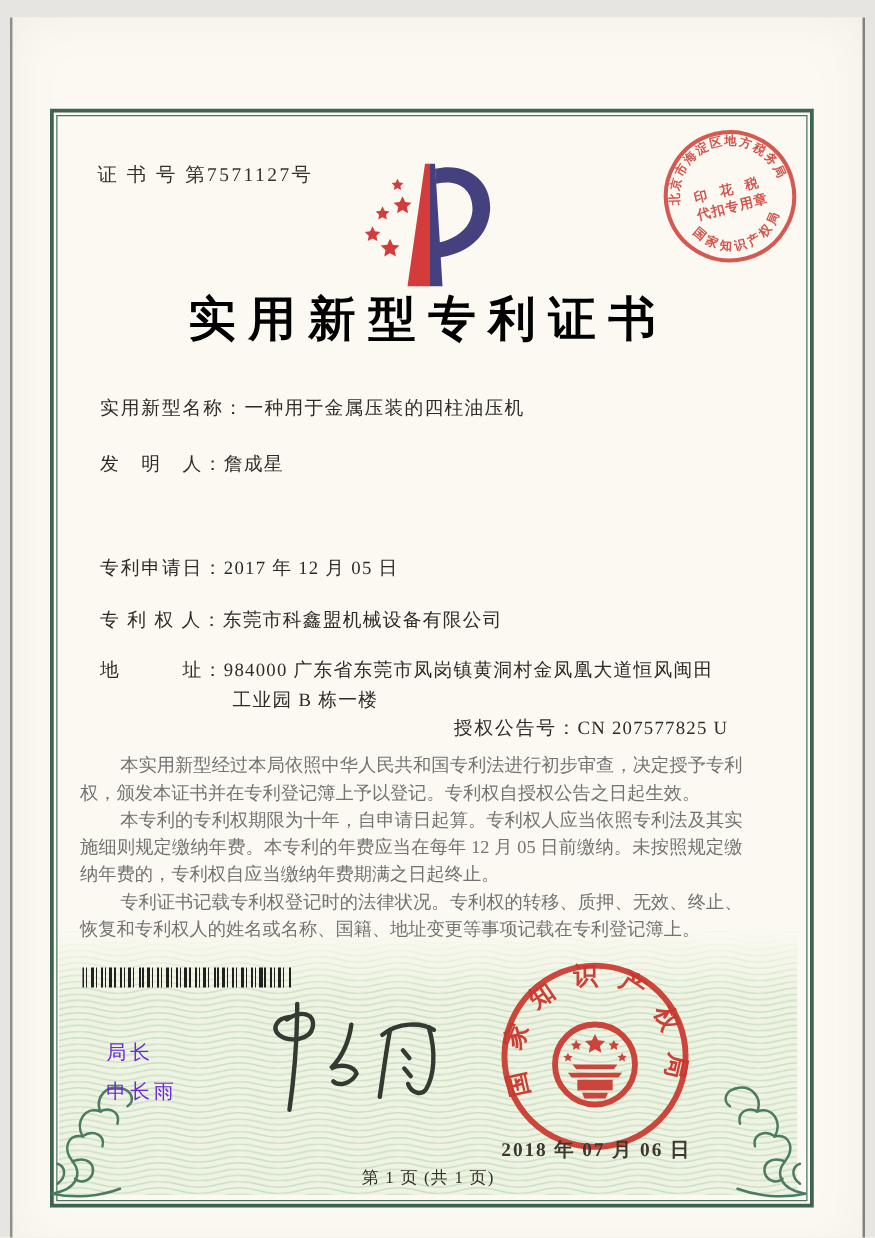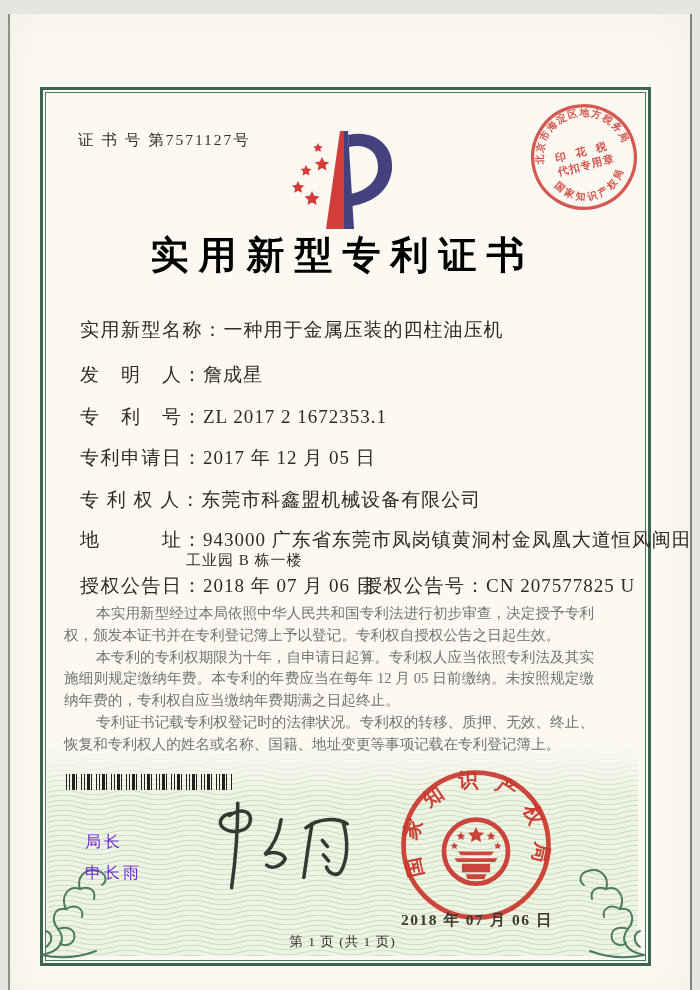--- a/index.html
+++ b/index.html
@@ -25,21 +25,21 @@
     border:1px solid #4b7560;
   }
   .cert-no{
     position:absolute;left:78px;top:113px;font-size:15.5px;letter-spacing:2px;color:#33302a;
   }
   .logo{position:absolute;left:278px;top:100px;width:126px;height:118px;}
   .title{
     position:absolute;left:40px;top:213px;width:605px;text-align:center;
     font-size:38px;font-weight:bold;letter-spacing:10px;color:#000000;
   }
-  .field-row{position:absolute;left:80px;font-size:19px;letter-spacing:1px;white-space:nowrap;}
+  .field-row{position:absolute;left:80px;font-size:15px;letter-spacing:1px;white-space:nowrap;}
   .field-row .lbl{letter-spacing:1.5px;}
   .addr2{position:absolute;left:186px;font-size:15px;letter-spacing:1px;}
   .paras{
     position:absolute;left:64px;top:586px;width:530px;
     font-size:14.6px;line-height:21.8px;text-align:justify;color:#737373;
   }
   .paras p{margin:0;text-indent:2.2em;}
   .guilloche{
     position:absolute;left:47px;top:728px;width:591px;height:211px;overflow:hidden;
   }
@@ -137,36 +137,30 @@
   </svg>
 
   <div class="title">实用新型专利证书</div>
 
   <div class="field-row" style="top:300px">
     <span class="lbl">实用新型名称：</span><span>一种用于金属压装的四柱油压机</span>
   </div>
   <div class="field-row" style="top:345px">
     <span class="lbl">发　明　人：</span><span>詹成星</span>
   </div>
-  <div class="field-row" style="top:387px">
-    <span class="lbl">专　利　号：</span><span>ZL 2017 2 1672353.1</span>
-  </div>
   <div class="field-row" style="top:428px">
     <span class="lbl">专利申请日：</span><span>2017 年 12 月 05 日</span>
   </div>
   <div class="field-row" style="top:470px">
     <span class="lbl">专 利 权 人：</span><span>东莞市科鑫盟机械设备有限公司</span>
   </div>
   <div class="field-row" style="top:510px">
-    <span class="lbl">地　　　址：</span><span>943000 广东省东莞市凤岗镇黄洞村金凤凰大道恒风闽田</span>
+    <span class="lbl">地　　　址：</span><span>984000 广东省东莞市凤岗镇黄洞村金凤凰大道恒风闽田</span>
   </div>
   <div class="addr2" style="top:534px">工业园 B 栋一楼</div>
-  <div class="field-row" style="top:556px">
-    <span class="lbl">授权公告日：</span><span>2018 年 07 月 06 日</span>
-  </div>
   <div class="field-row" style="top:556px;left:363px">
     <span class="lbl">授权公告号：</span><span>CN 207577825 U</span>
   </div>
 
   <div class="paras">
     <p>本实用新型经过本局依照中华人民共和国专利法进行初步审查，决定授予专利权，颁发本证书并在专利登记簿上予以登记。专利权自授权公告之日起生效。</p>
     <p>本专利的专利权期限为十年，自申请日起算。专利权人应当依照专利法及其实施细则规定缴纳年费。本专利的年费应当在每年 12 月 05 日前缴纳。未按照规定缴纳年费的，专利权自应当缴纳年费期满之日起终止。</p>
     <p>专利证书记载专利权登记时的法律状况。专利权的转移、质押、无效、终止、恢复和专利权人的姓名或名称、国籍、地址变更等事项记载在专利登记簿上。</p>
   </div>
 

